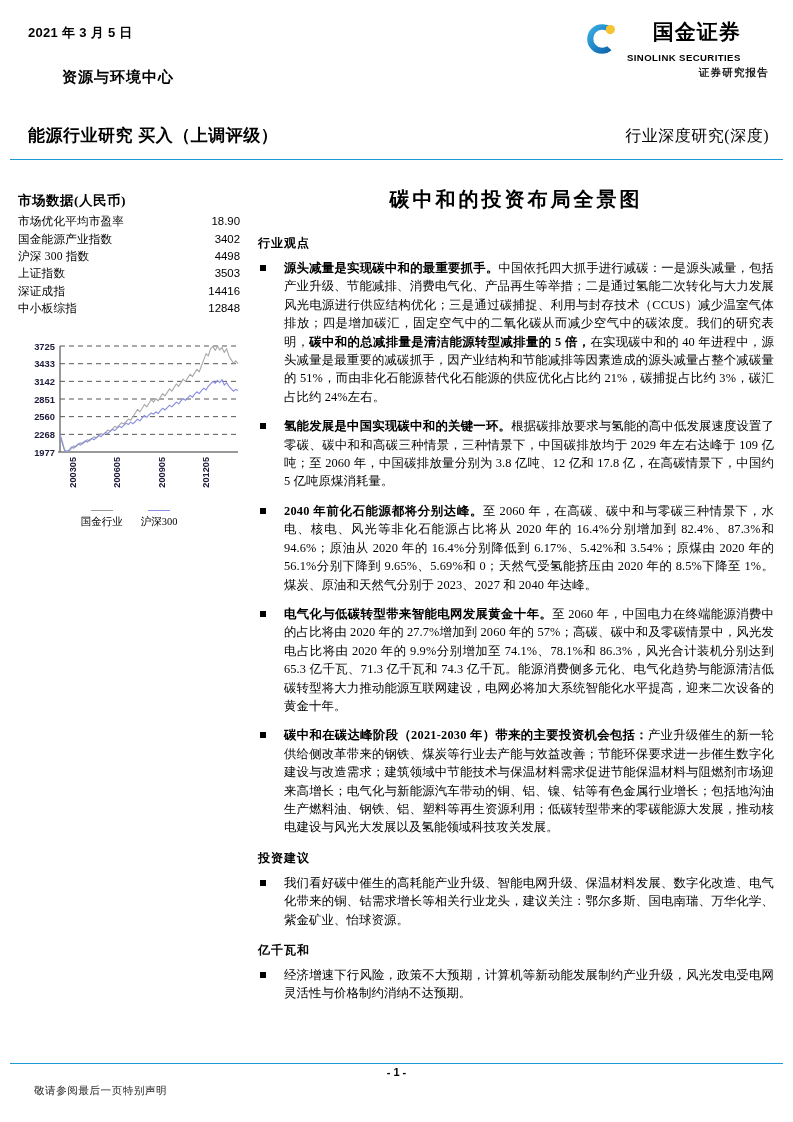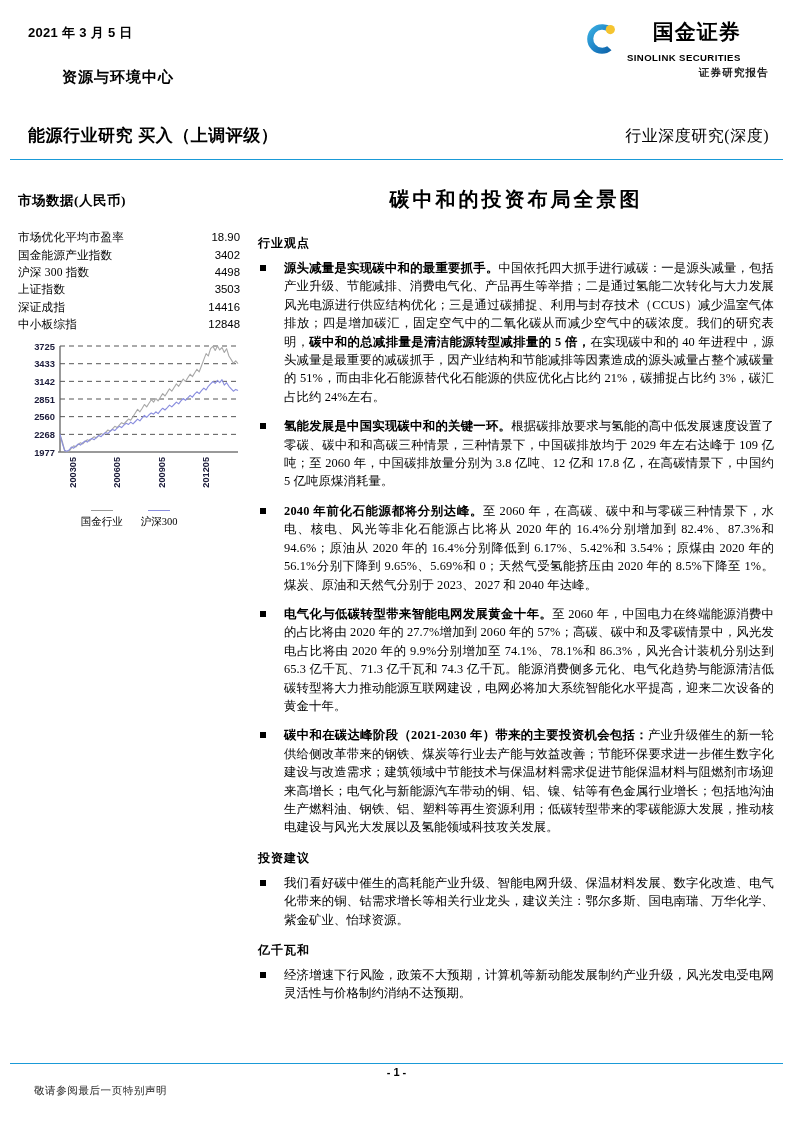--- a/index.html
+++ b/index.html
@@ -112,21 +112,21 @@
   .left-col {
     position: absolute;
     left: 18px; top: 192px;
     width: 222px;
   }
   .mkt-title {
     font-family: "Liberation Serif", serif;
     font-weight: bold;
     font-size: 13.5px;
     letter-spacing: .5px;
-    margin-bottom: 19px;
+    margin-bottom: 3px;
   }
   table.mkt {
     border-collapse: collapse;
     width: 222px;
     font-family: "Liberation Serif", serif;
     font-size: 11.6px;
   }
   table.mkt td {
     padding: 1.2px 0;
     line-height: 15px;

